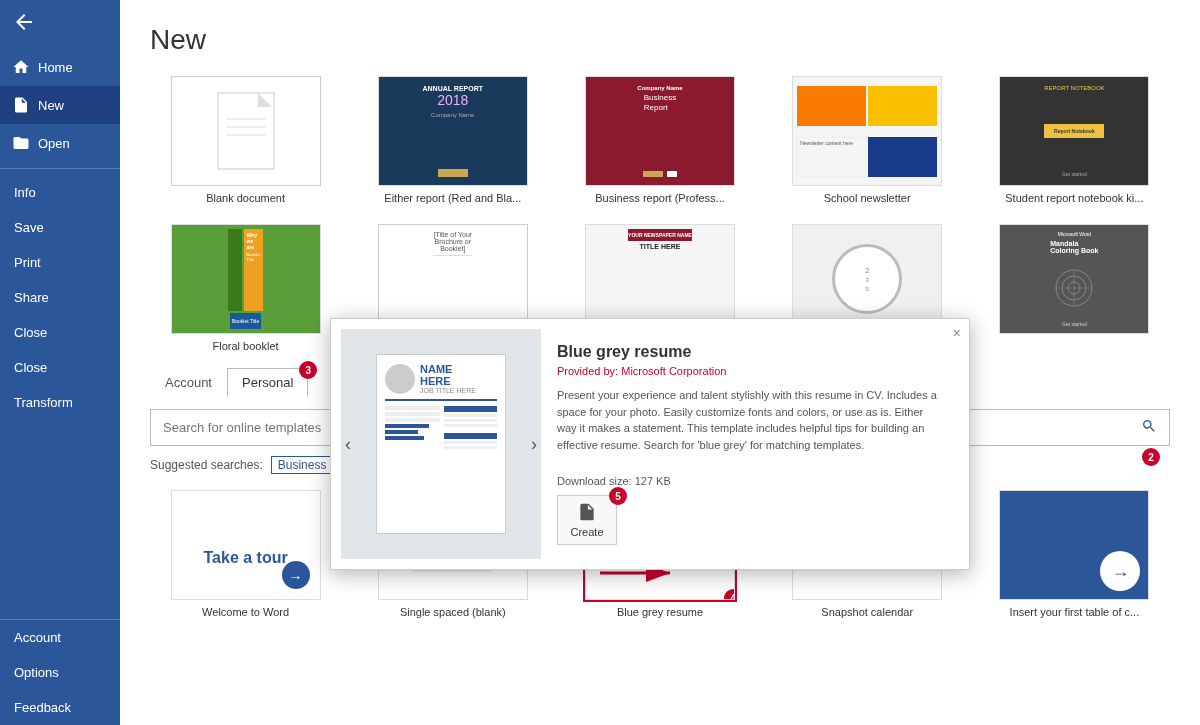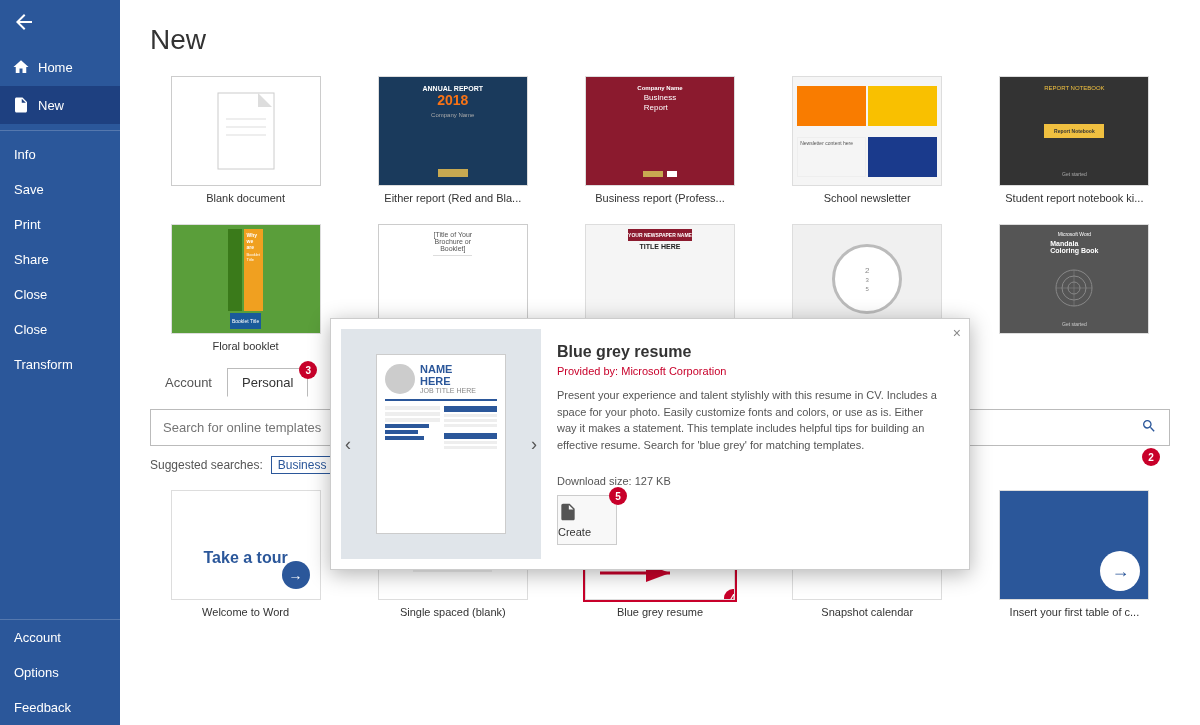--- a/index.html
+++ b/index.html
@@ -237,20 +237,21 @@
       color: #555;
       margin: 8px 0;
     }
     .popup-create-btn {
       width: 60px;
       height: 50px;
       border: 1px solid #ccc;
       background: #f8f8f8;
       display: flex;
       flex-direction: column;
+      align-items: center;
       justify-content: center;
       cursor: pointer;
       font-size: 11px;
       color: #333;
       gap: 4px;
       position: relative;
     }
     .popup-close {
       position: absolute;
       top: 6px;
@@ -297,20 +298,26 @@
       <span>Home</span>
     </div>
 
     <div class="sidebar-item active">
       <svg viewBox="0 0 24 24">
         <path d="M14 2H6c-1.1 0-2 .9-2 2v16c0 1.1.9 2 2 2h12c1.1 0 2-.9 2-2V8l-6-6zm-1 7V3.5L18.5 9H13z"></path>
       </svg>
       <span>New</span>
     </div>
 
+    <div class="sidebar-item">
+      <svg viewBox="0 0 24 24">
+        <path d="M20 6h-8l-2-2H4c-1.1 0-2 .9-2 2v12c0 1.1.9 2 2 2h16c1.1 0 2-.9 2-2V8c0-1.1-.9-2-2-2z"></path>
+      </svg>
+      <span>Open</span>
+    </div>
 
     <hr class="sidebar-divider">
 
     <div class="sidebar-text-item">Info</div>
     <div class="sidebar-text-item">Save</div>
     <div class="sidebar-text-item">Print</div>
     <div class="sidebar-text-item">Share</div>
     <div class="sidebar-text-item">Close</div>
     <div class="sidebar-text-item">Close</div>
     <div class="sidebar-text-item">Transform</div>
@@ -338,21 +345,21 @@
           <line x1="10" y1="36" x2="50" y2="36" stroke="#eee" stroke-width="2"></line>
           <line x1="10" y1="44" x2="50" y2="44" stroke="#eee" stroke-width="2"></line>
         </svg>
       </div>
       <div class="template-label">Blank document</div>
     </div>
 
     <div class="template-item">
       <div class="template-thumb" style="background:#1a3a5c; padding:8px; display:flex; flex-direction:column;">
         <div style="color:white; font-size:7px; font-weight:bold; text-transform:uppercase;">ANNUAL REPORT</div>
-        <div style="color:#f97316; font-size:14px; font-weight:bold;text-align:right;">2018</div>
+        <div style="color:#f0abfc; font-size:14px; font-weight:normal;text-align:right;">2018</div>
         <div style="color:#aaa; font-size:6px; margin-top:4px;">Company Name</div>
         <div style="flex:1; display:flex; align-items:flex-end; justify-content:flex-end;">
           <div style="background:#c8a951; width:30px; height:8px;"></div>
         </div>
       </div>
       <div class="template-label">Either report (Red and Bla...</div>
     </div>
 
     <div class="template-item">
       <div class="template-thumb" style="background:#8b1a2e; display:flex; flex-direction:column; padding:8px;">

